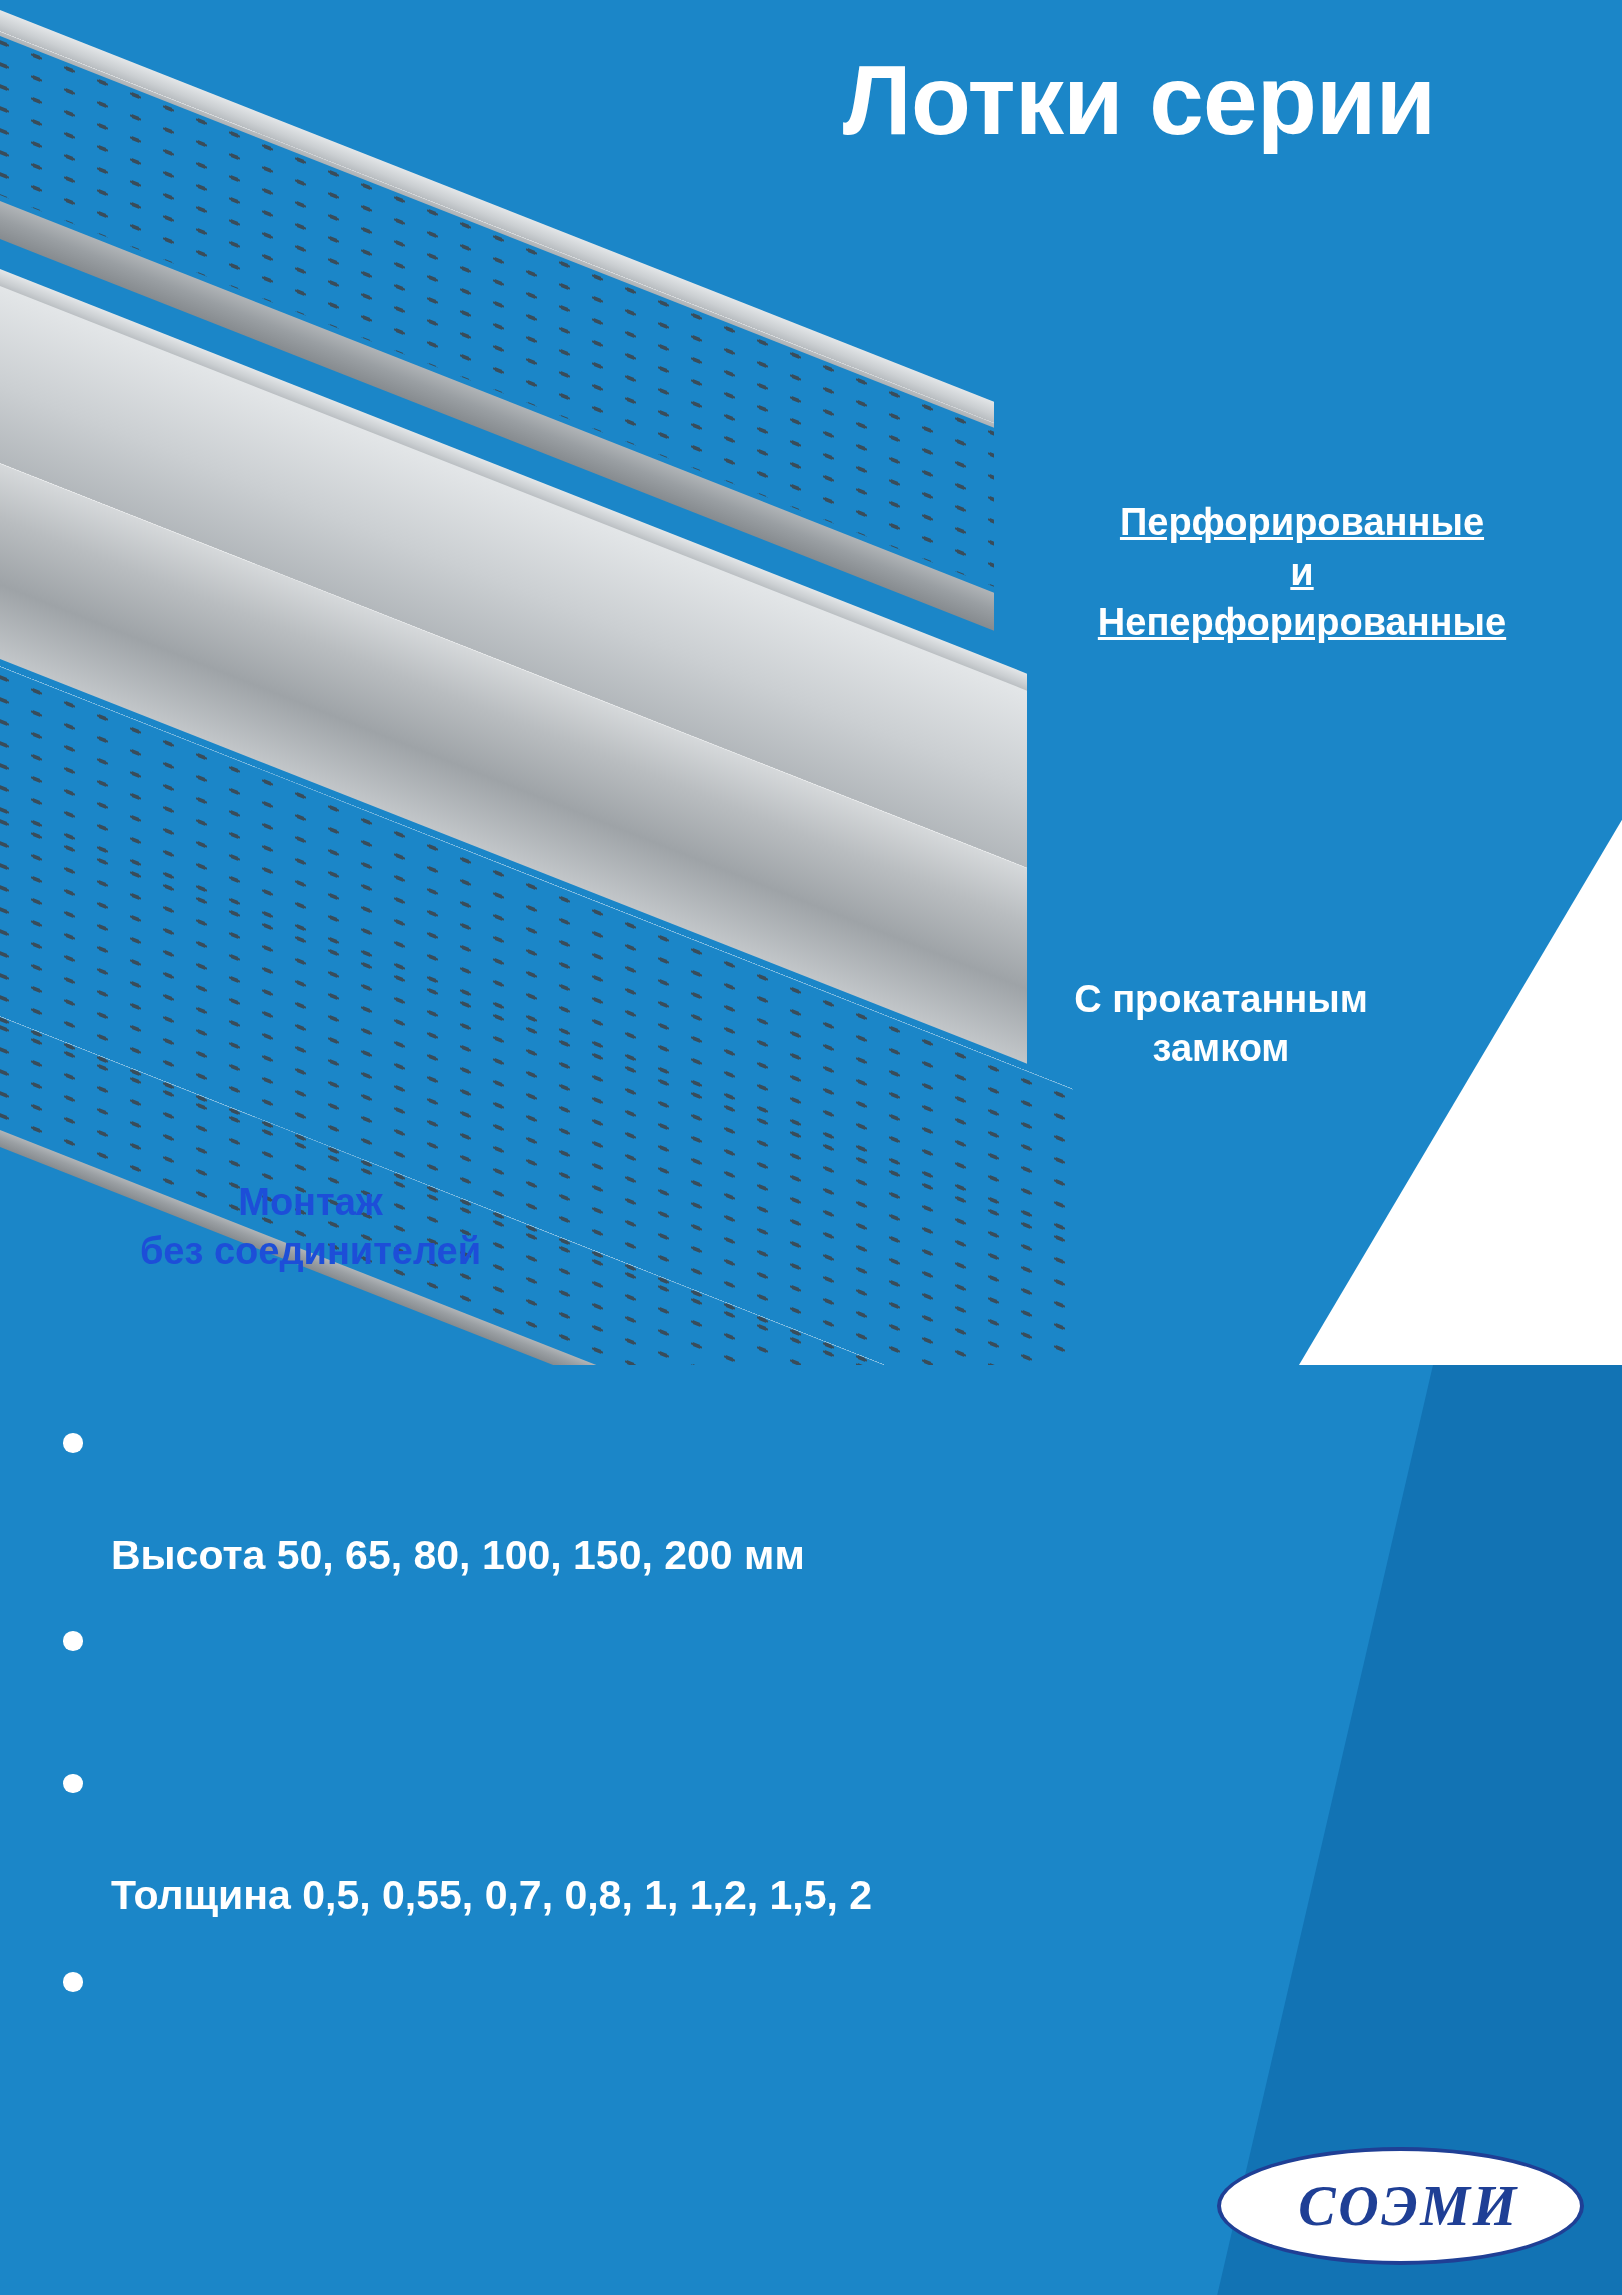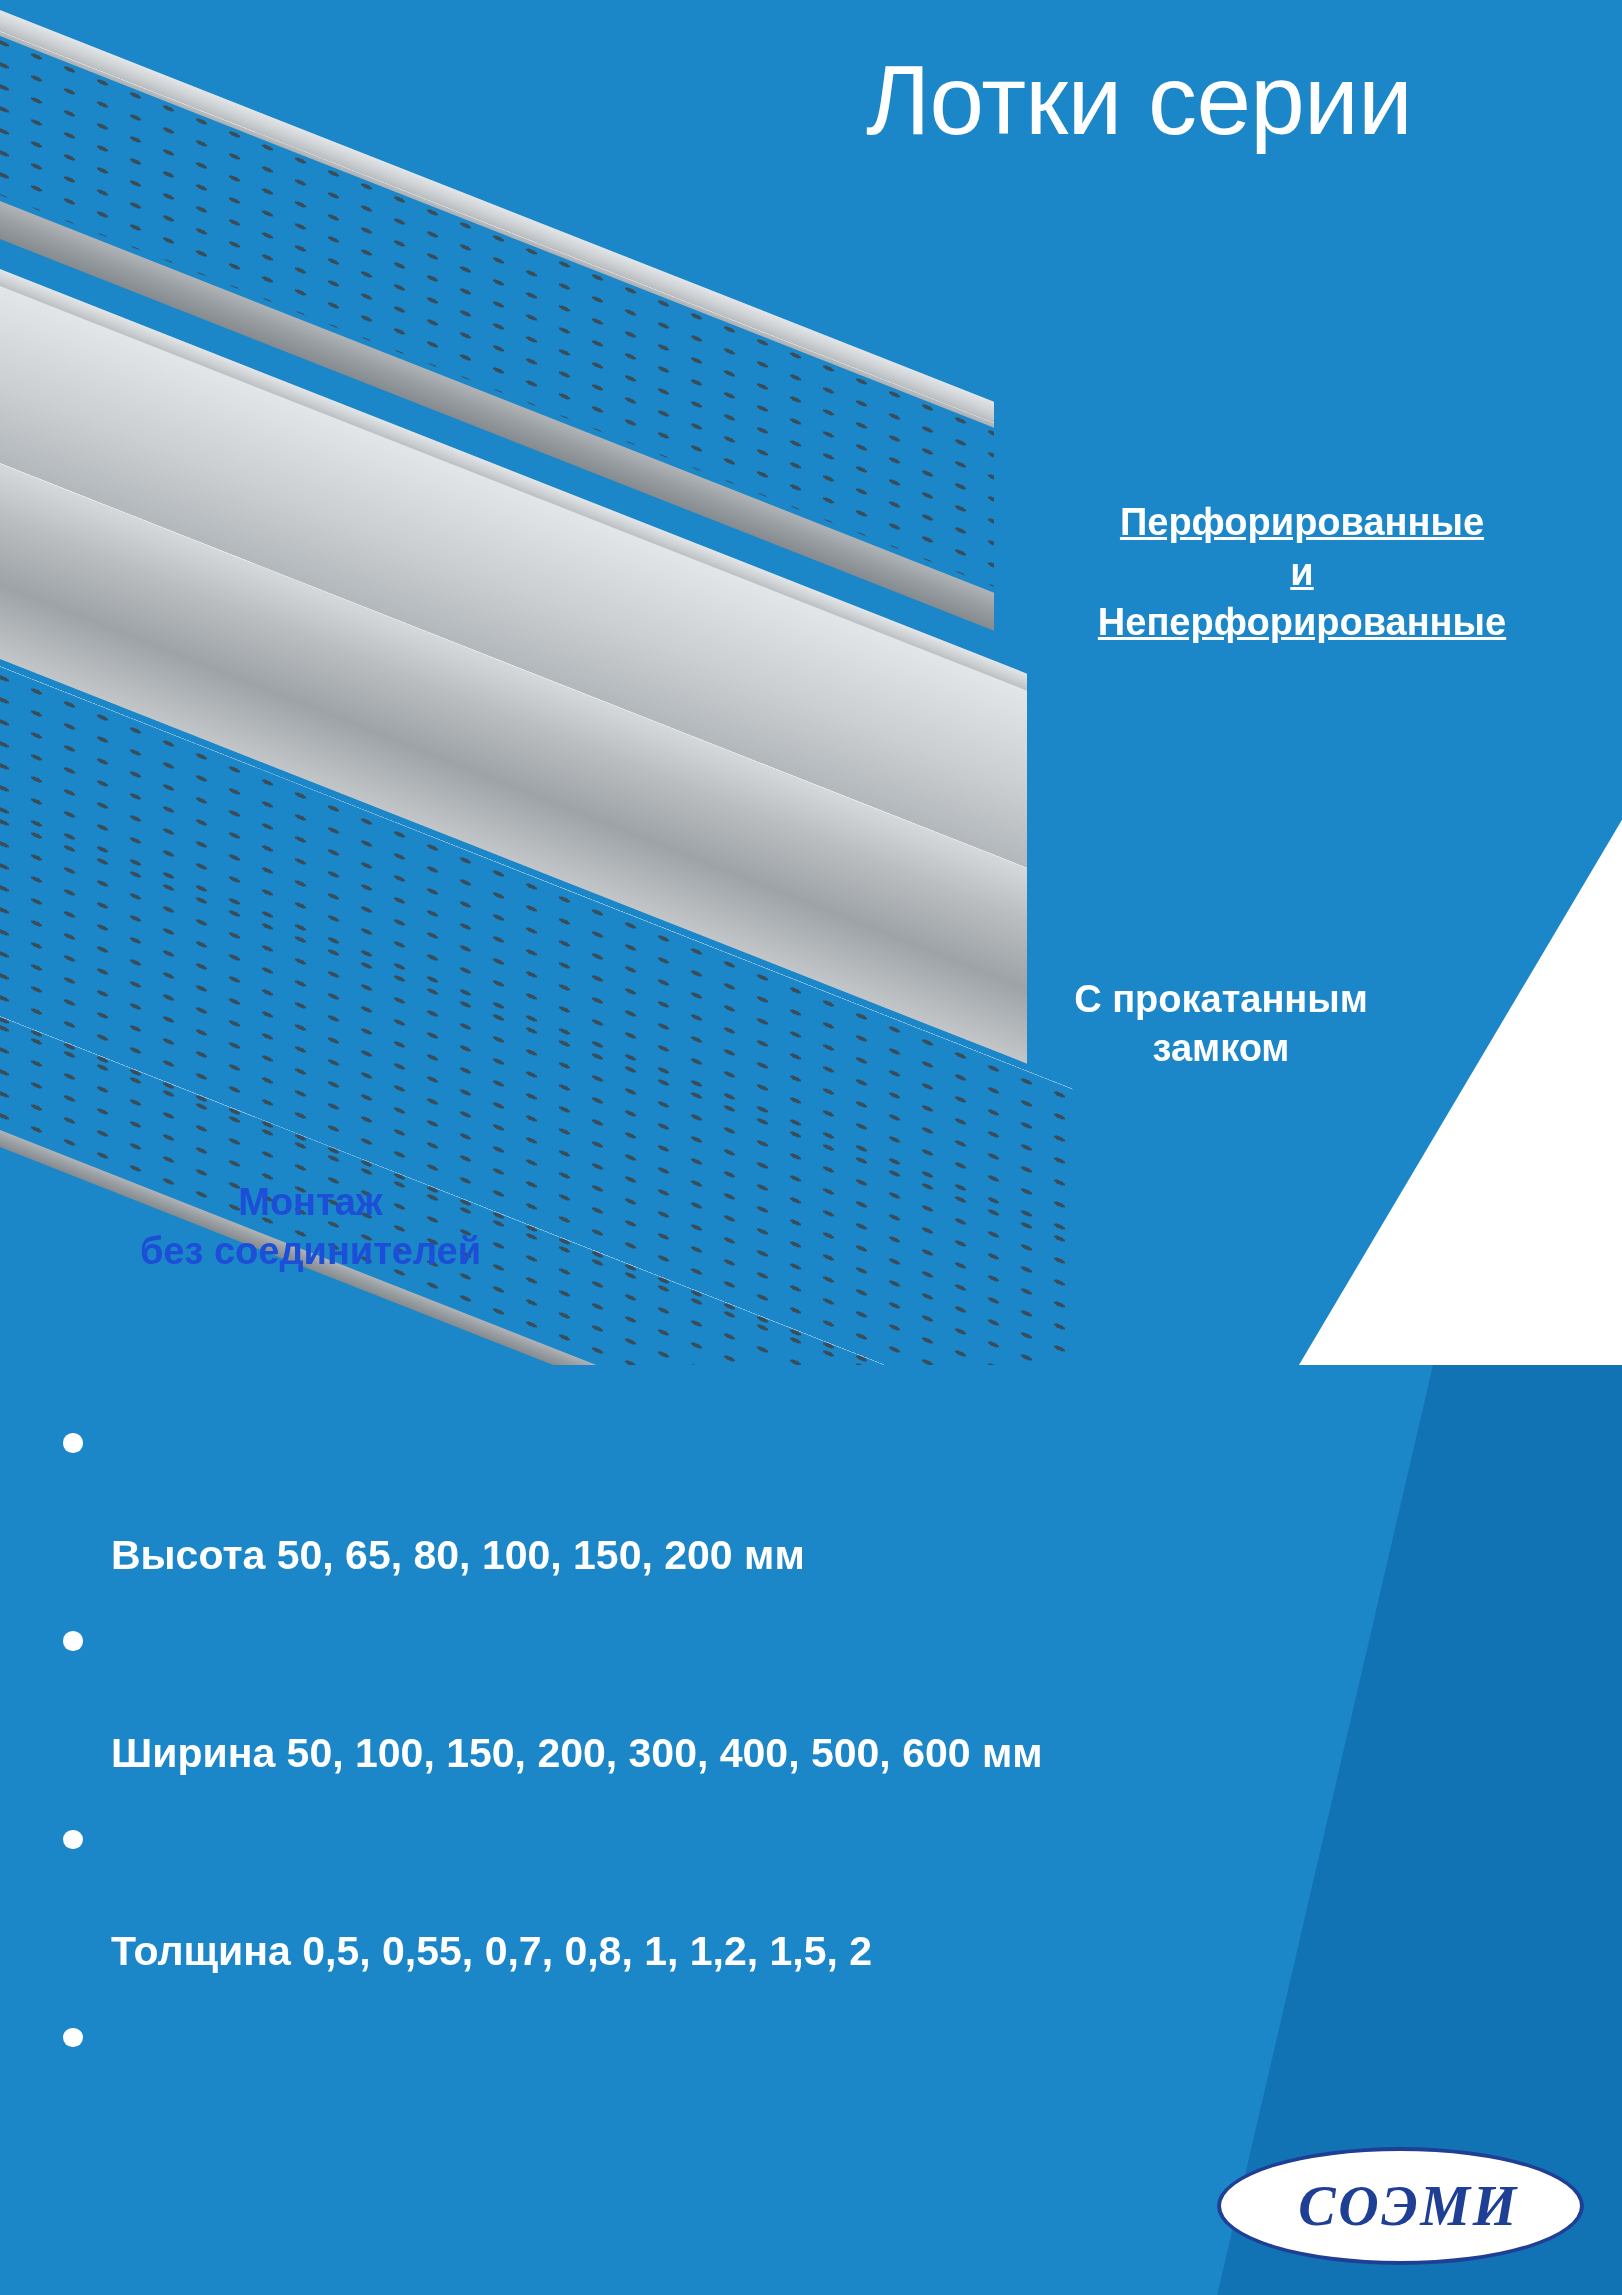--- a/index.html
+++ b/index.html
@@ -147,21 +147,21 @@
 
   
   .hero-title {
     position: absolute;
     right: 52px;
     top: 46px;
     width: 864px;
     text-align: center;
     color: #ffffff;
     font-size: 98px;
-    font-weight: normal;
+    font-weight: bold;
     line-height: 1.12;
     letter-spacing: -0.7px;
   }
   .label-perf {
     position: absolute;
     left: 1001px;
     top: 497px;
     width: 602px;
     text-align: center;
     color: #ffffff;
@@ -318,21 +318,20 @@
   <div class="specs">
     <div class="specs-dark"></div>
 
     <ul class="spec-list">
       <li class="spec-item">
         <span class="dot"></span>
         <span>Высота 50, 65, 80, 100, 150, 200 мм</span>
       </li>
       <li class="spec-item">
         <span class="dot"></span>
-        <span>Ширина 50, 100, 150, 200, 300, 400, 500, 600 мм</span>
       </li>
       <li class="spec-item">
         <span class="dot"></span>
         <span>Толщина 0,5, 0,55, 0,7, 0,8, 1, 1,2, 1,5, 2</span>
       </li>
       <li class="spec-item">
         <span class="dot"></span>
         
       </li>
 

